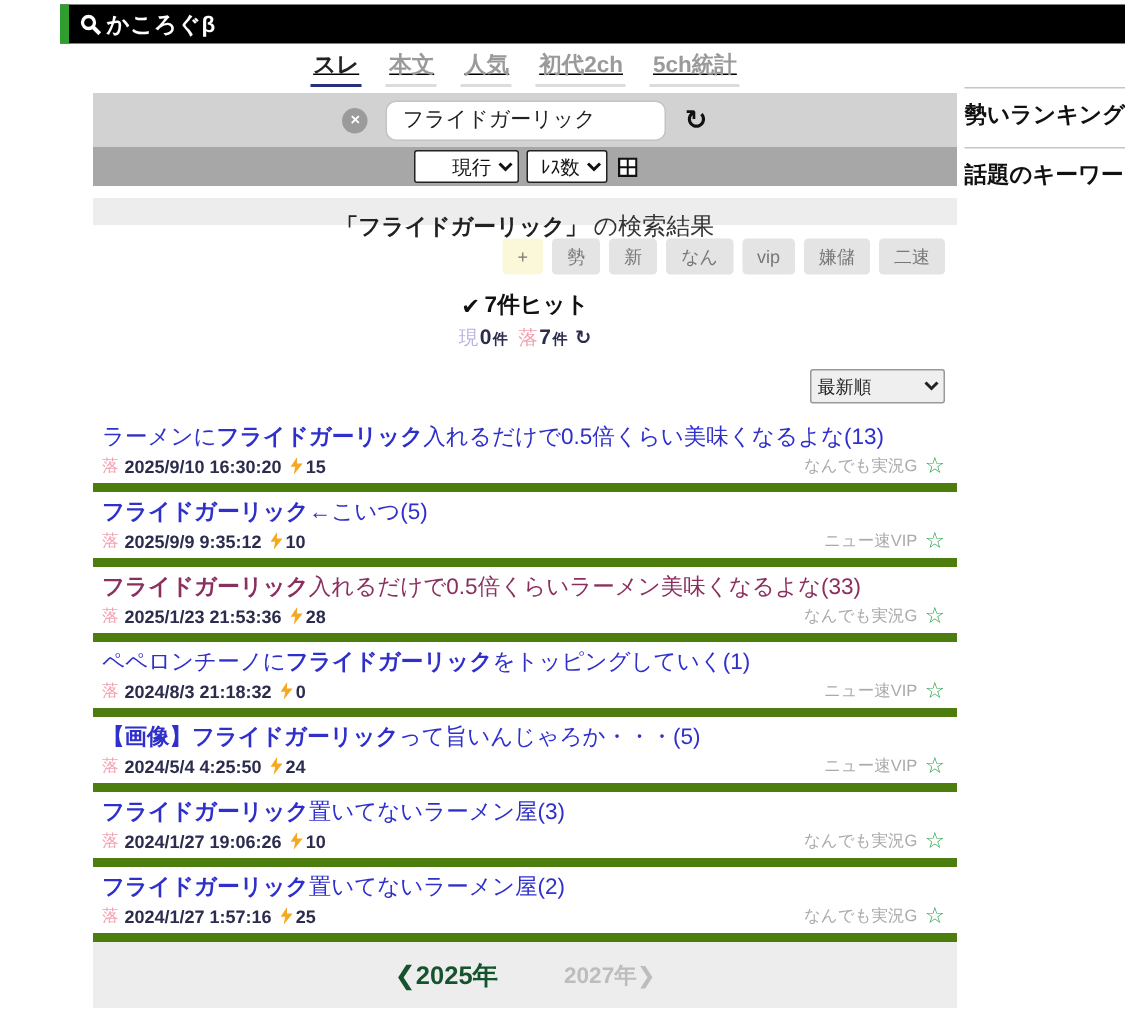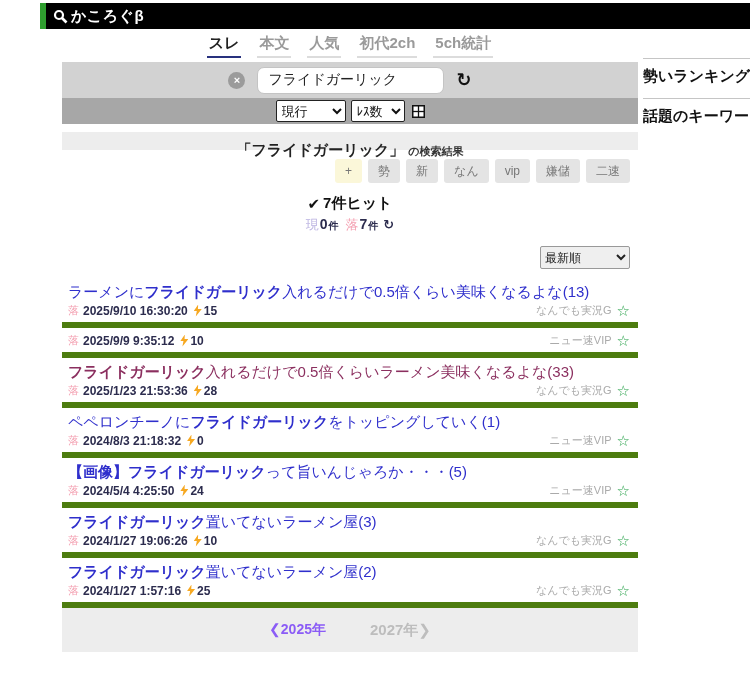--- a/index.html
+++ b/index.html
@@ -8,48 +8,48 @@
 
   
   .topbar{position:absolute;left:40px;top:3px;right:0;height:26px;background:#000;
     display:flex;align-items:center;color:#fff;}
   .green-stripe{width:6px;height:26px;background:#2f9e2f;margin-right:7px;}
   .logo-mag{display:flex;align-items:center;margin-right:3px;}
   .logo-text{font-size:15px;font-weight:bold;letter-spacing:.5px;}
 
   
   .tab-bar{position:absolute;top:34px;left:62px;width:576px;display:flex;
-    justify-content:center;gap:16px;font-size:15px;font-weight:600;}
+    justify-content:center;gap:16px;font-size:15px;font-weight:600;text-decoration:underline;}
   .tab{color:#9a9a9a;border-bottom:2px solid #dcdcdc;padding:0 2px 3px;cursor:pointer;}
   .tab.active{color:#222;border-bottom-color:#28317e;}
 
   
   .main-col{position:absolute;left:62px;top:62px;width:576px;}
 
   .search-row{height:36px;background:#d2d2d2;display:flex;align-items:center;
     justify-content:center;gap:12px;}
   .clear-btn{width:17px;height:17px;border-radius:50%;background:#9b9b9b;color:#fff;
     font-size:11px;font-weight:bold;display:flex;align-items:center;justify-content:center;
     line-height:1;cursor:pointer;}
   .search-input{width:187px;height:27px;border:1px solid #c4c4c4;border-radius:7px;
     padding:0 10px;font-size:14px;background:#fff;outline:none;color:#222;
     font-family:inherit;}
   .refresh-btn{font-size:18px;font-weight:bold;color:#111;line-height:1;cursor:pointer;}
 
   .filter-row{height:26px;background:#a7a7a7;display:flex;align-items:center;
     justify-content:center;gap:5px;margin-bottom:8px;}
   .filter-row select{height:22px;border:1.5px solid #222;border-radius:2px;background:#fff;
-    font-size:13px;color:#111;padding:0 1px;font-family:inherit;}
+    font-size:13px;color:#111;padding:0 1px;font-family:inherit;text-align:right;}
   .sel-scope{width:70px;} .sel-res{width:54px;} .sel-board{width:145px;}
   .grid-btn{display:flex;align-items:center;cursor:pointer;margin-left:2px;}
 
   .results-header{height:18px;background:#ededed;display:flex;align-items:baseline;
     justify-content:center;gap:4px;padding-top:9px;}
   .rh-keyword{font-size:15px;font-weight:bold;color:#222;}
-  .rh-suffix{font-size:11px;color:#333;font-weight:bold;}
+  .rh-suffix{font-size:16px;color:#333;}
 
   .quick-filters{display:flex;justify-content:flex-end;gap:6px;padding:9px 8px 0 0;}
   .qf-btn{background:#e4e4e4;color:#777;font-size:12px;padding:6px 10px;border-radius:3px;
     cursor:pointer;line-height:1;}
   .qf-btn.plus{background:#fbf7d9;}
 
   .hit-line{margin-top:11px;text-align:center;font-size:15px;font-weight:bold;color:#111;
     display:flex;justify-content:center;align-items:center;gap:3px;}
   .check-icon{font-size:15px;color:#111;}
   .sub-line{margin-top:3px;display:flex;justify-content:center;align-items:baseline;gap:1px;}
@@ -74,21 +74,21 @@
   .bolt-icon{width:8px;height:12px;background:#f6a821;margin:0 2px 0 6px;
     clip-path:polygon(55% 0,0 55%,38% 55%,25% 100%,100% 38%,52% 38%);}
   .res-count{color:#2c2c4e;font-weight:bold;font-size:12px;}
   .meta-spacer{flex:1;}
   .board-name{color:#aaa;font-size:11px;margin-right:5px;}
   .star-icon{color:#2da44e;font-size:15px;line-height:1;cursor:pointer;}
 
   
   .pagination{height:44px;background:#ededed;display:flex;align-items:center;
     justify-content:center;gap:44px;}
-  .page-prev{font-size:14px;font-weight:bold;color:#8b5cf6;cursor:pointer;}
+  .page-prev{font-size:17px;font-weight:bold;color:#14532d;cursor:pointer;}
   .page-next{font-size:15px;font-weight:600;color:#bdbdbd;cursor:pointer;}
 
   
   .side-head{position:absolute;left:643px;width:200px;border-top:1px solid #c5c5c5;
     padding-top:8px;font-size:15px;font-weight:bold;color:#111;white-space:nowrap;cursor:pointer;}
   .side-head.h1{top:58px;} .side-head.h2{top:98px;}
 </style>
 </head>
 <body>
 
@@ -177,20 +177,21 @@
         <span class="dead-badge">落</span>
         <span class="thread-date">2025/9/10 16:30:20</span>
         <span class="bolt-icon"></span>
         <span class="res-count">15</span>
         <span class="meta-spacer"></span>
         <span class="board-name">なんでも実況G</span>
         <span class="star-icon">☆</span>
       </div>
     </div>
       <div class="row">
+      <div class="thread-title"><span></span><span class="kw">フライドガーリック</span><span>←こいつ(5)</span></div>
       <div class="row-meta">
         <span class="dead-badge">落</span>
         <span class="thread-date">2025/9/9 9:35:12</span>
         <span class="bolt-icon"></span>
         <span class="res-count">10</span>
         <span class="meta-spacer"></span>
         <span class="board-name">ニュー速VIP</span>
         <span class="star-icon">☆</span>
       </div>
     </div>

